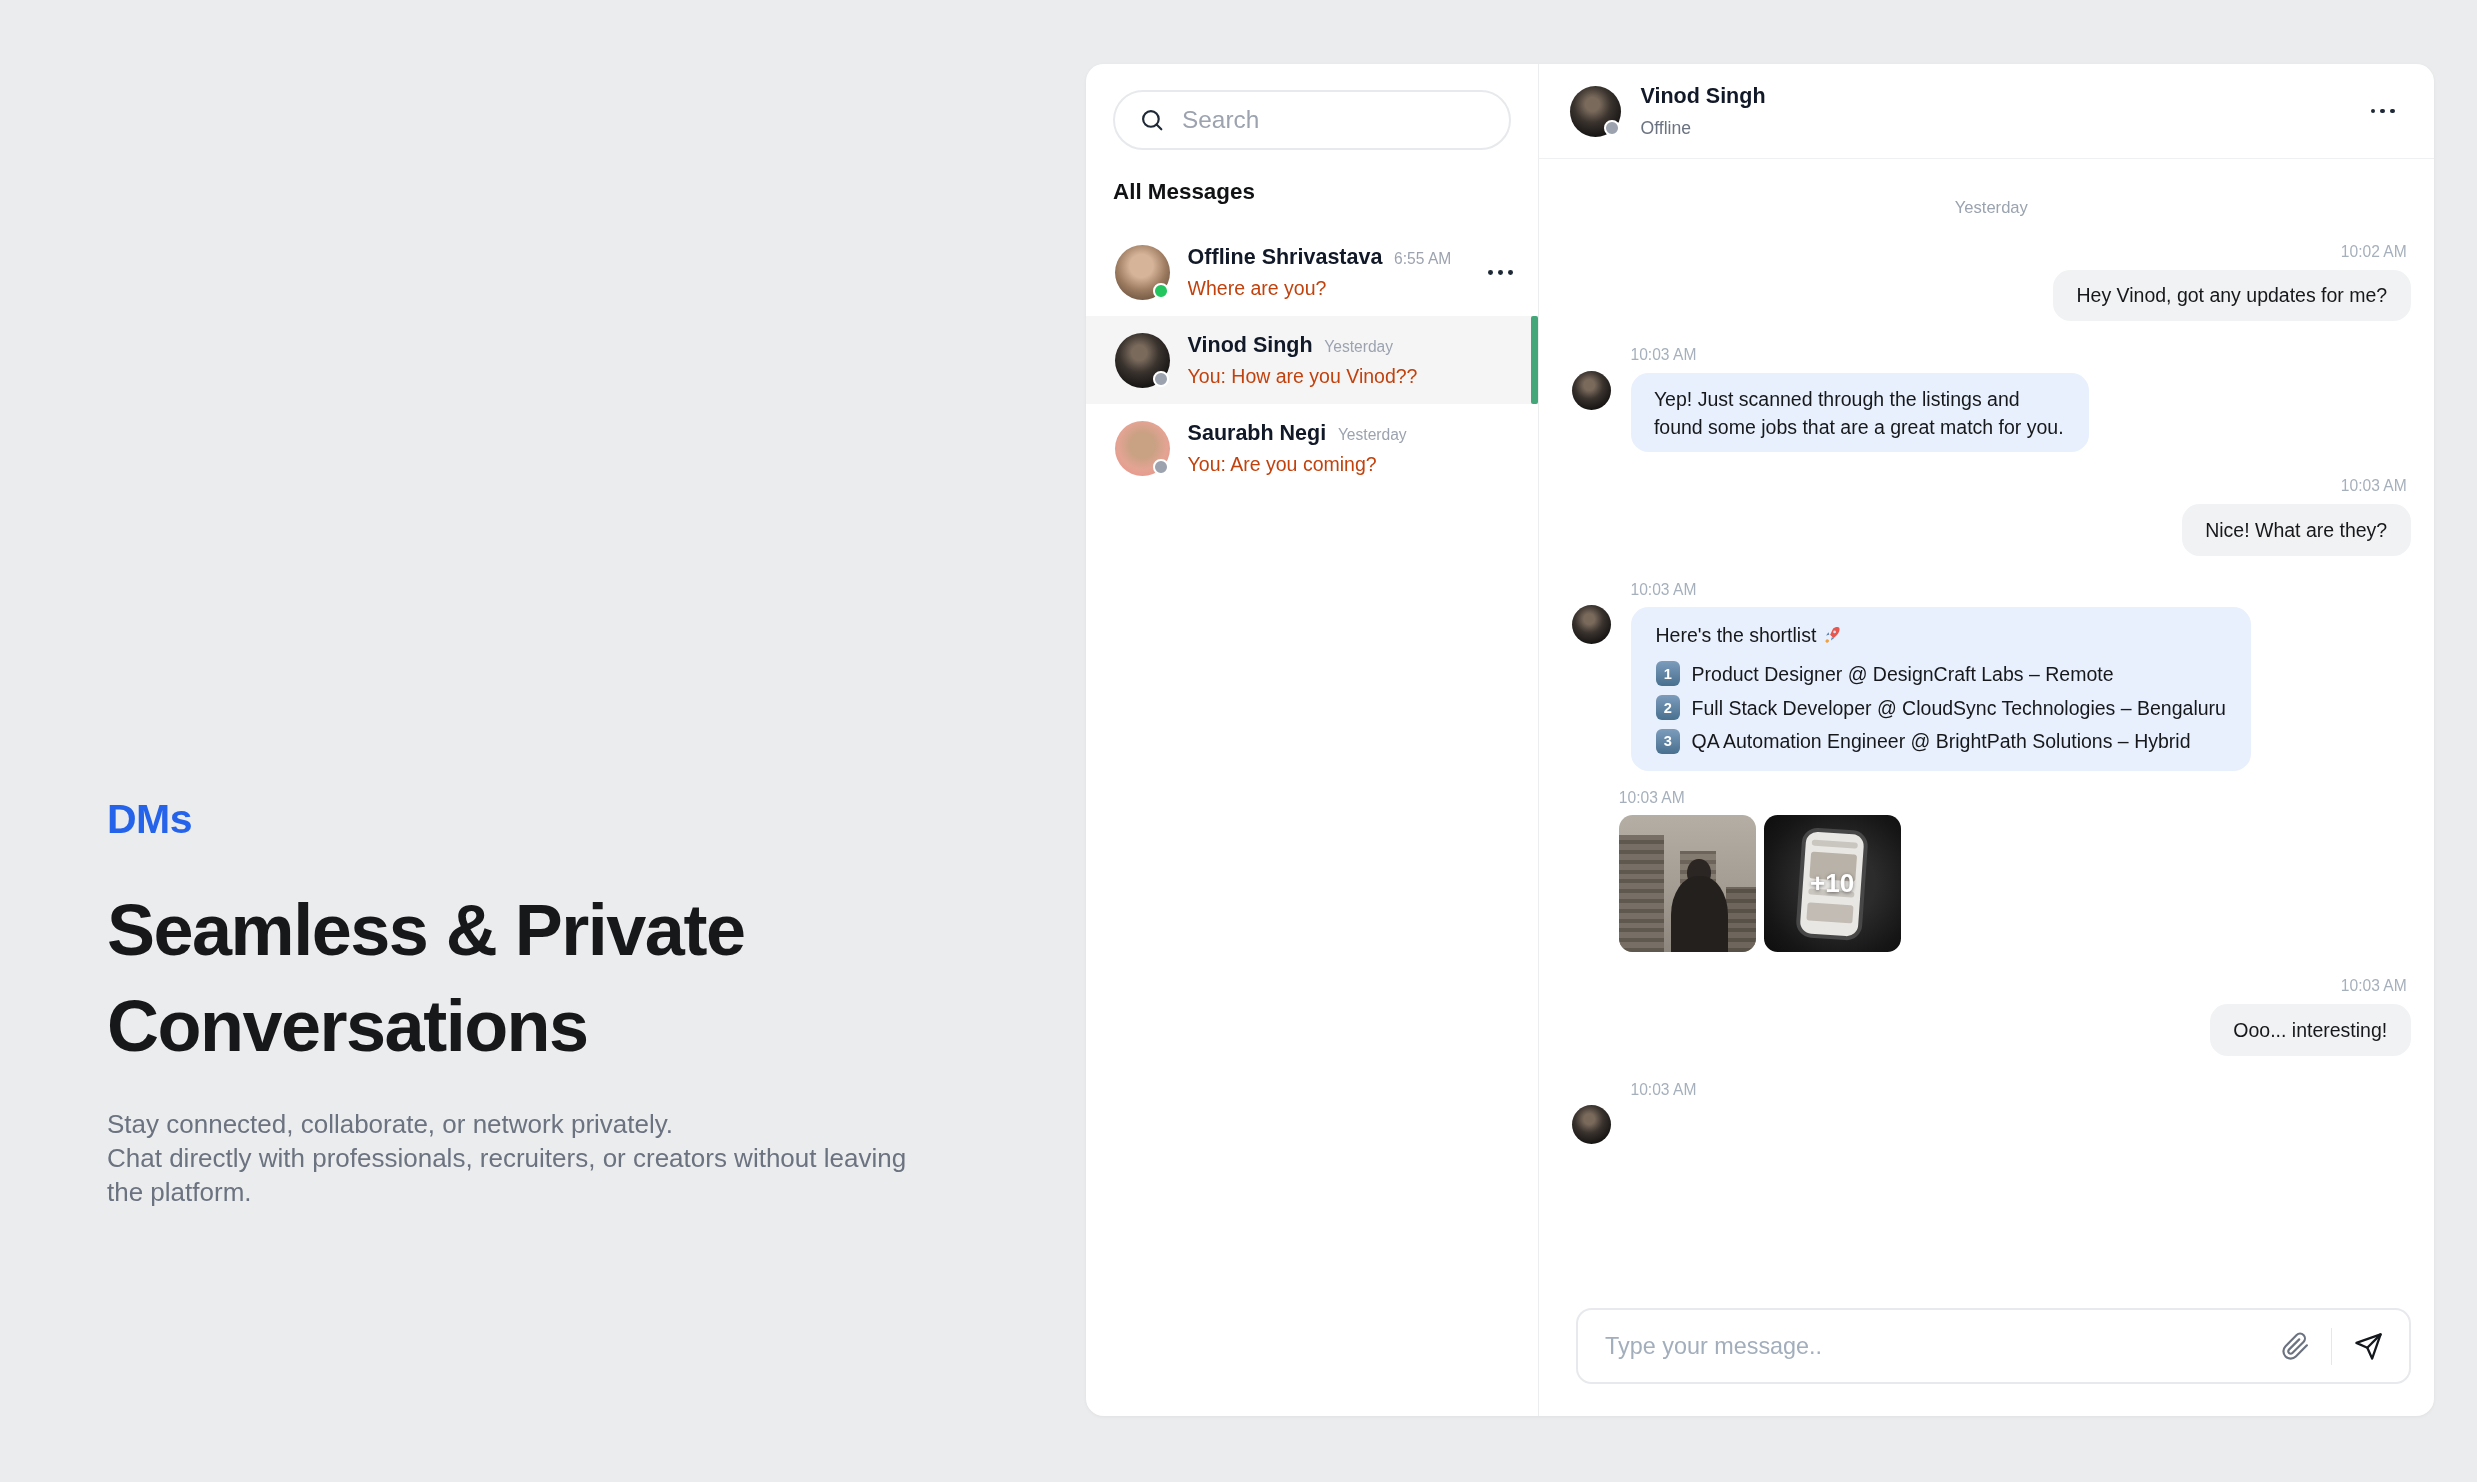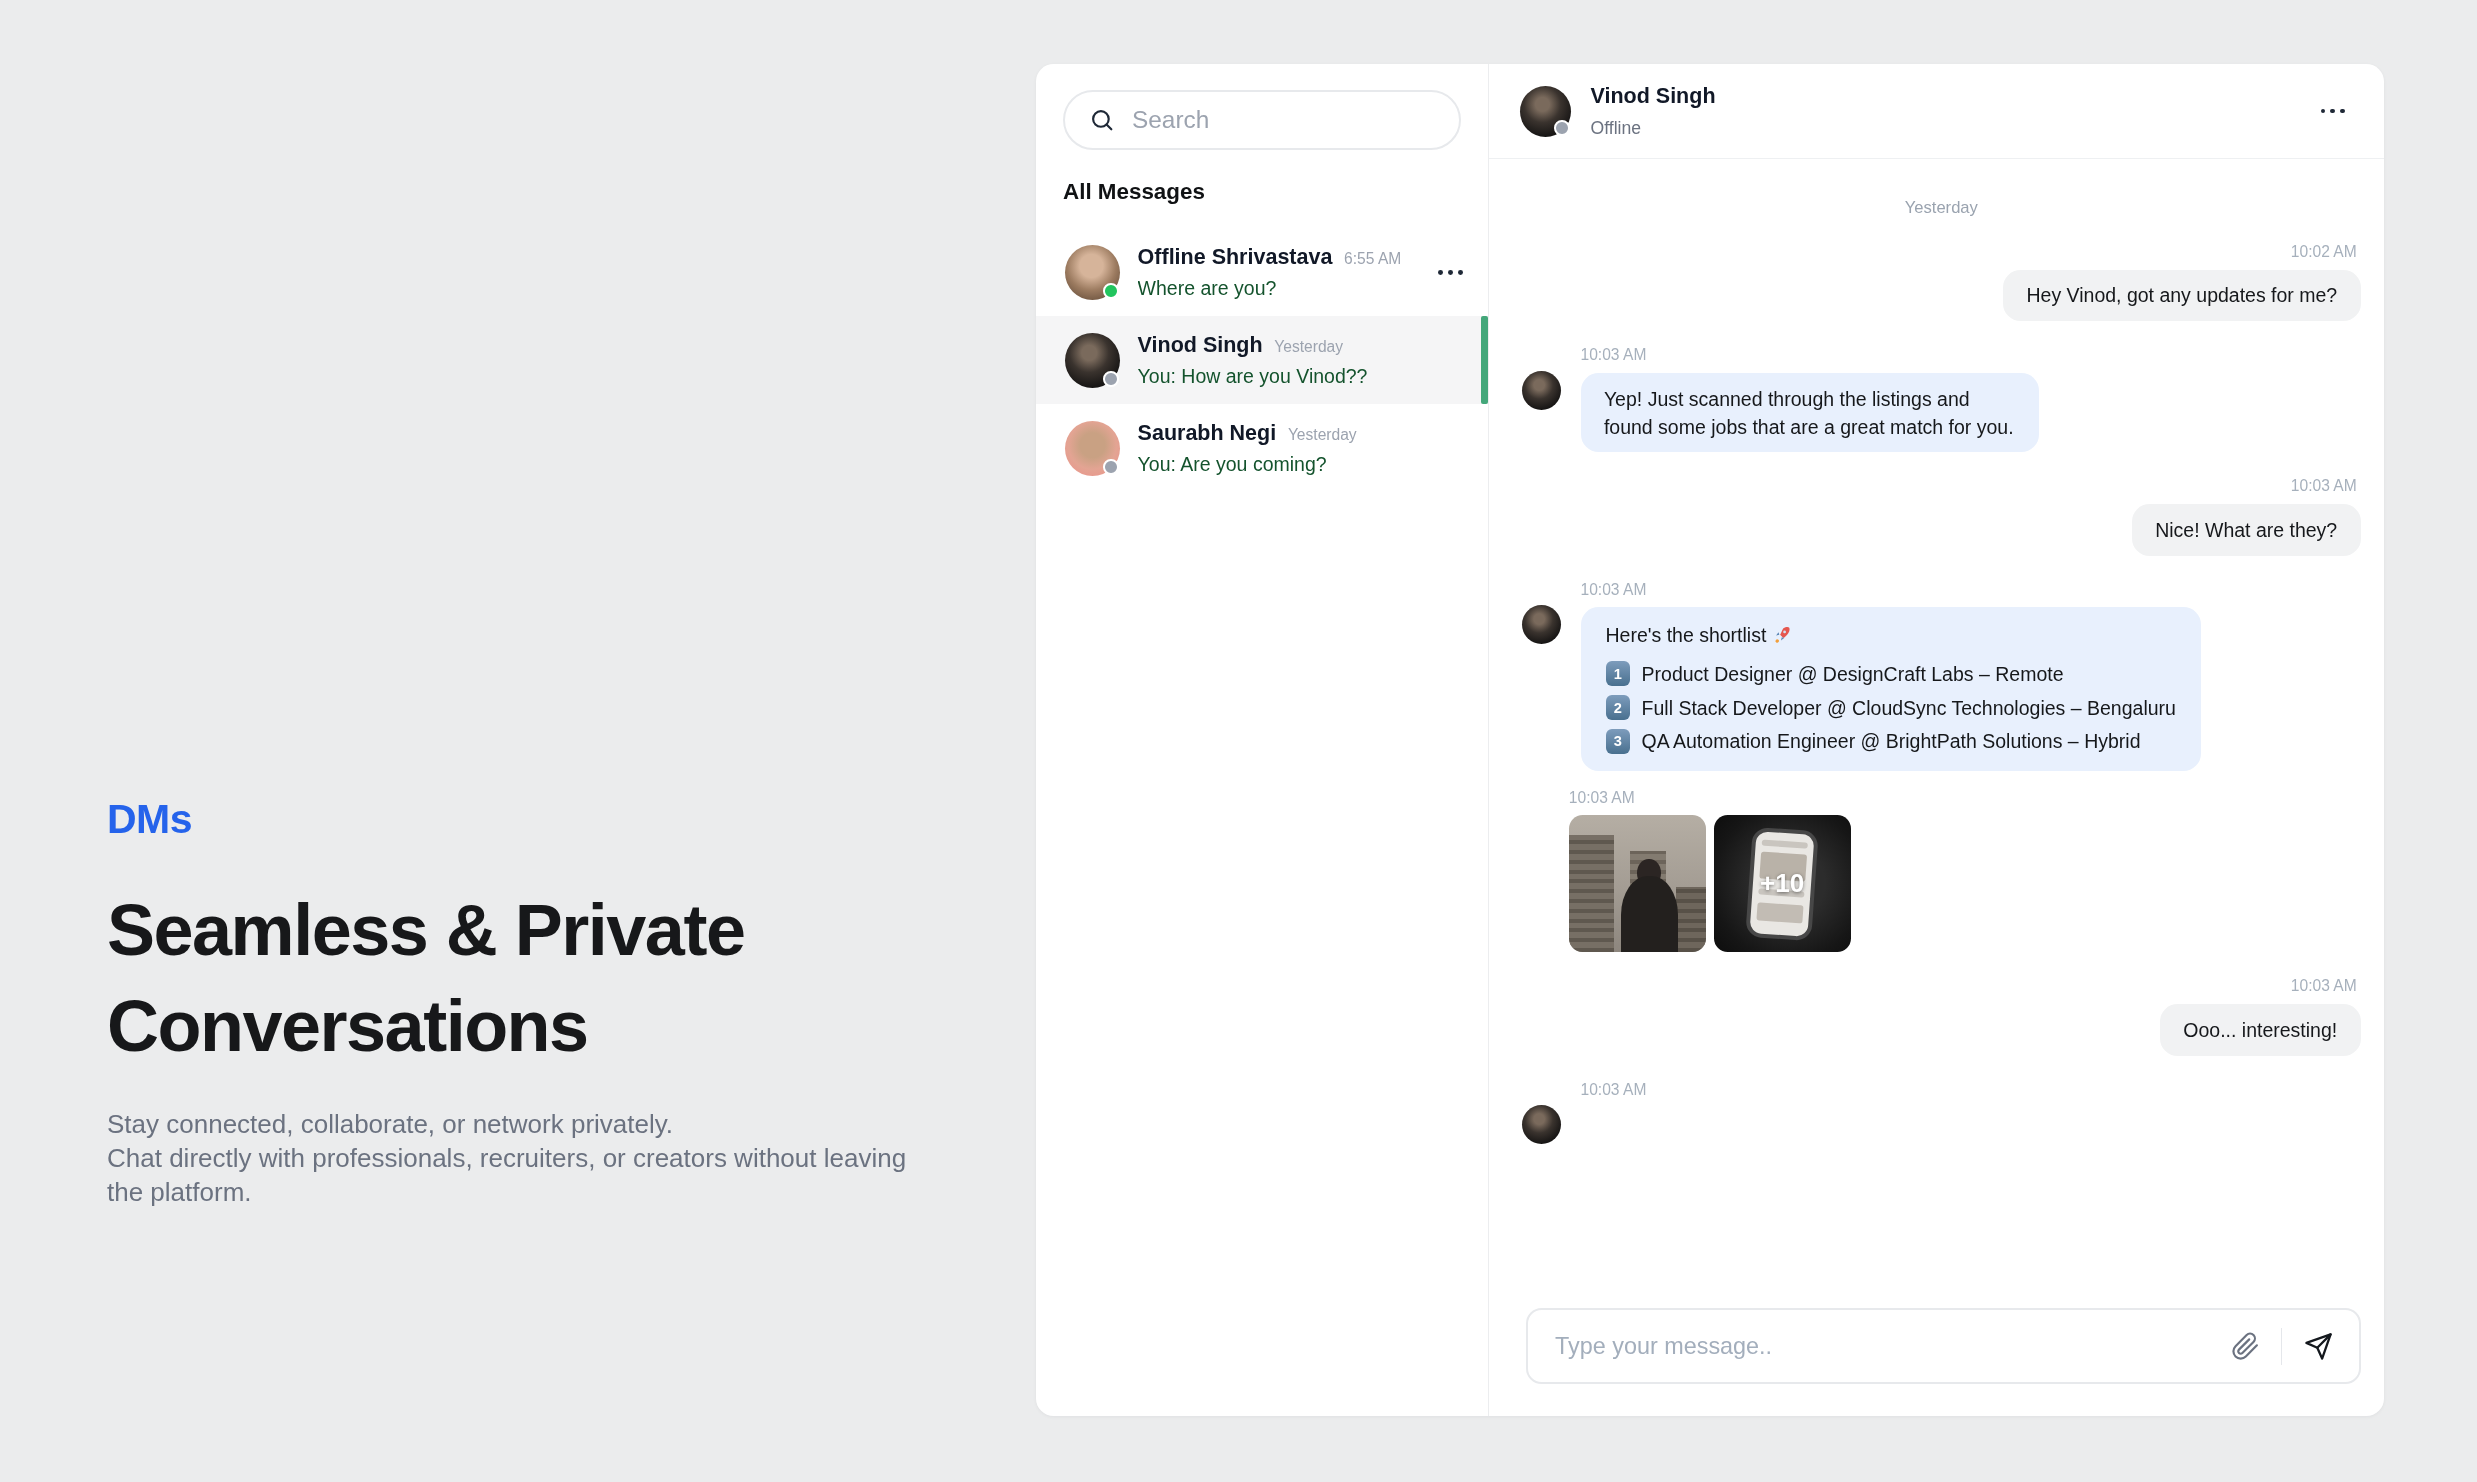--- a/index.html
+++ b/index.html
@@ -12,21 +12,21 @@
   }
 
   
   .hero { position:absolute; left:107px; top:796px; width:839px; }
   .hero-eyebrow { font-size:41px; font-weight:700; color:#2563eb; letter-spacing:-0.5px; }
   .hero-title { margin-top:39px; font-size:72px; line-height:96px; font-weight:700; color:#17181a; letter-spacing:-1.5px; }
   .hero-sub { margin-top:33px; font-size:26px; line-height:34px; color:#6b7280; max-width:815px; }
 
   
   .card {
-    position:absolute; left:1036px; top:64px; width:1348px; height:1352px;
+    position:absolute; left:1086px; top:64px; width:1348px; height:1352px;
     background:#ffffff; border-radius:17.6px; display:flex; overflow:hidden;
     box-shadow:0 1px 3.9px rgba(17,24,39,0.05);
   }
 
   
   .sidebar { width:453px; flex:0 0 453px; border-right:1px solid #ecedef; display:flex; flex-direction:column; }
   .search-wrap { padding:26px 27px 0 27px; }
   .search-box {
     height:60px; border:2px solid #e7e9ec; border-radius:30px;
     display:flex; align-items:center; gap:16.6px; padding:0 24.4px; background:#fff;
@@ -49,21 +49,21 @@
   .av-52 { width:51px; height:51px; }
   .av-40 { width:39px; height:39px; }
   .av-krishna { background:radial-gradient(circle at 48% 38%, #d6b49a 0 26%, #9c7b60 55%, #6a513d 85%, #54402f 100%); }
   .av-vinod { background:radial-gradient(circle at 44% 36%, #7a6a5c 0 16%, #3a332e 42%, #191716 72%, #0e0d0d 100%); }
   .av-saurabh { background:radial-gradient(circle at 50% 44%, #c9a183 0 30%, #e3a493 58%, #e89a8e 78%, #d9887f 100%); }
 
   .conv-main { flex:1; min-width:0; }
   .conv-top { display:flex; align-items:baseline; gap:11.7px; }
   .conv-name { font-size:21.5px; font-weight:700; color:#111827; white-space:nowrap; }
   .conv-time { font-size:15.6px; color:#9ca3af; }
-  .conv-preview { margin-top:6.8px; font-size:19.5px; color:#14532d; white-space:nowrap; overflow:hidden; text-overflow:ellipsis; }
+  .conv-preview { margin-top:6.8px; font-size:19.5px; color:#c2410c; white-space:nowrap; overflow:hidden; text-overflow:ellipsis; }
 
   .more-dots { display:flex; gap:4.9px; align-items:center; padding:5.9px 2px; cursor:pointer; }
   .more-dots i { width:4.9px; height:4.9px; border-radius:50%; background:#1f2937; display:block; }
 
   
   .chat { flex:1; display:flex; flex-direction:column; min-width:0; }
   .chat-header { height:95px; flex:0 0 95px; border-bottom:1px solid #eef0f2; display:flex; align-items:center; gap:19.5px; padding:0 37px 0 31px; }
   .chat-head-name { font-size:21.5px; font-weight:700; color:#111827; }
   .chat-head-status { margin-top:9px; font-size:17.6px; color:#6b7280; }
   .chat-header .spacer { flex:1; }

